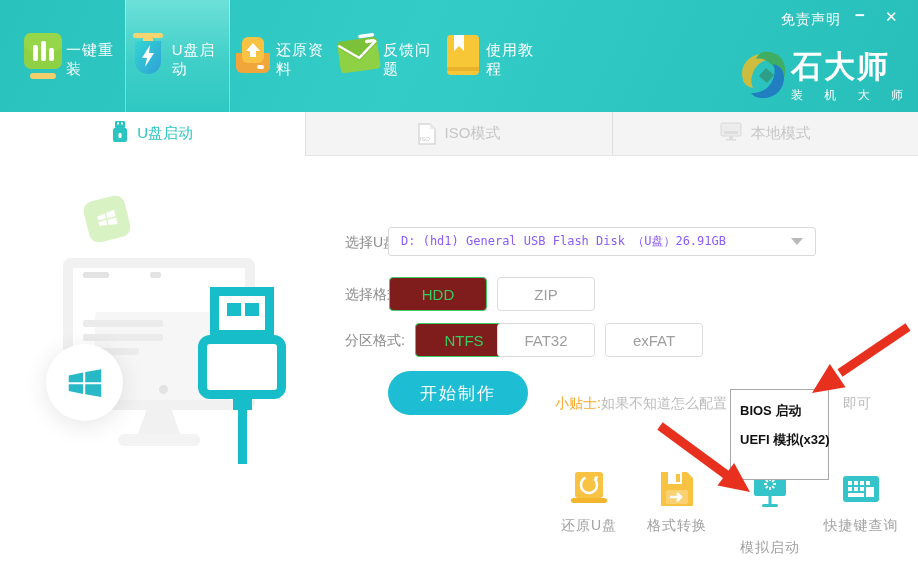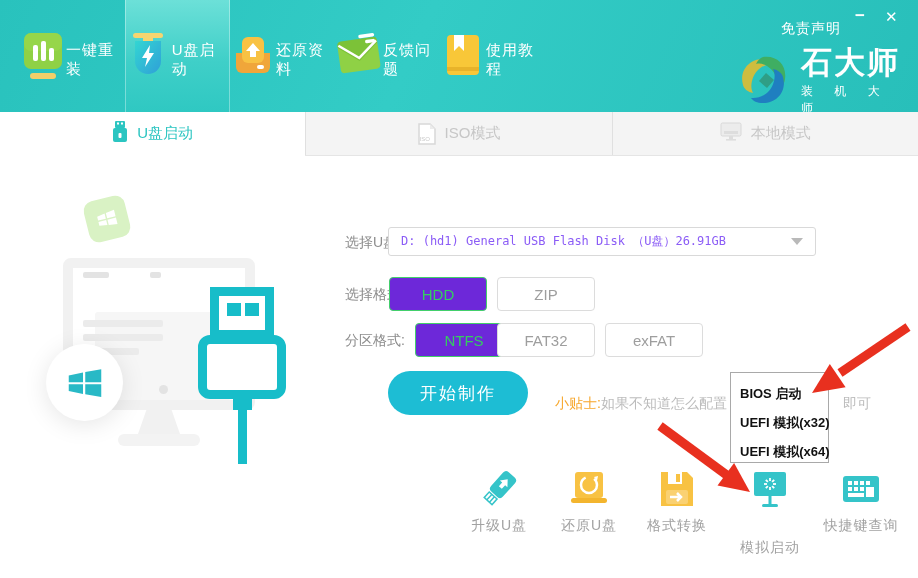--- a/index.html
+++ b/index.html
@@ -10,26 +10,26 @@
   .topbar{position:absolute;left:0;top:0;width:918px;height:112px;
     background:linear-gradient(115deg,#29c2bd 0%,#33ccc6 45%,#28bfba 100%);}
   .nav{position:absolute;left:20px;top:0;height:112px;display:flex;}
   .nav-item{width:105px;height:112px;display:flex;flex-direction:row;align-items:center;justify-content:center;cursor:pointer;position:relative;}
   .nav-item.active{background:linear-gradient(180deg,#6ce0d8 0%,#3fcfc8 55%,#2fc8c2 100%);
     box-shadow:inset 1px 0 0 rgba(255,255,255,.35), inset -1px 0 0 rgba(255,255,255,.35);}
   .nav-icon{width:48px;height:50px;display:flex;align-items:center;justify-content:center;}
   .nav-label{margin-top:8px;color:#fff;font-size:15px;letter-spacing:1px;}
 
   .win-ctrl{position:absolute;top:8px;color:#fff;font-size:15px;cursor:pointer;}
-  .disclaimer{position:absolute;left:781px;top:20px;color:#fff;font-size:14px;letter-spacing:1px;cursor:pointer;}
+  .disclaimer{position:absolute;left:781px;top:11px;color:#fff;font-size:14px;letter-spacing:1px;cursor:pointer;}
   .btn-min{left:855px;top:6px;font-size:17px;font-weight:bold;}
   .btn-close{left:885px;top:8px;font-weight:bold;}
 
   .logo{position:absolute;left:735px;top:46px;display:flex;align-items:center;}
-  .logo-text{margin-left:10px;color:#fff;}
+  .logo-text{color:#fff;}
   .logo-title{font-size:31px;font-weight:bold;letter-spacing:2px;line-height:34px;}
   .logo-sub{font-size:12px;letter-spacing:9px;margin-top:3px;}
 
   
   .tabs{position:absolute;left:0;top:112px;width:918px;height:44px;display:flex;border-bottom:1px solid #e5e5e5;}
   .tab{flex:1;display:flex;align-items:center;justify-content:center;gap:9px;font-size:15px;cursor:pointer;
     background:#f4f4f4;color:#c7c7c7;border-left:1px solid #e0e0e0;}
   .tab.active{background:#fff;color:#2bc5c1;border-left:none;border-bottom:1px solid #fff;margin-bottom:-1px;}
 
   
@@ -58,32 +58,32 @@
 
   
   .f-label{position:absolute;color:#8c8c8c;font-size:14px;}
   .dropdown{position:absolute;left:388px;top:71px;width:428px;height:29px;border:1px solid #d9d9d9;border-radius:3px;
     background:#fff;display:flex;align-items:center;padding:0 12px;cursor:pointer;}
   .dropdown .val{flex:1;font-family:"DejaVu Sans Mono","Liberation Mono",monospace;font-size:12px;color:#8b5cf6;white-space:nowrap;overflow:hidden;}
   .caret{width:0;height:0;border-left:6px solid transparent;border-right:6px solid transparent;border-top:7px solid #b9b9b9;}
 
   .opt-btn{position:absolute;width:98px;height:34px;border:1px solid #dcdcdc;border-radius:4px;background:#fff;
     color:#9e9e9e;font-size:15px;display:flex;align-items:center;justify-content:center;cursor:pointer;}
-  .opt-btn.sel{border-color:#42cf6b;color:#35cd60;background:#6d28d9;}
+  .opt-btn.sel{border-color:#42cf6b;color:#35cd60;background:#7f1d1d;}
 
   .start-btn{position:absolute;left:388px;top:215px;width:140px;height:44px;border-radius:22px;background:#1dbdd4;
     color:#fff;font-size:17px;letter-spacing:2px;display:flex;align-items:center;justify-content:center;cursor:pointer;}
 
   .tip{position:absolute;left:555px;top:239px;font-size:14px;white-space:nowrap;}
   .tip .pre{color:#f7a72c;}
   .tip .txt{color:#bcbcbc;}
   .tip-suffix{position:absolute;left:843px;top:239px;font-size:14px;color:#bcbcbc;}
 
   
-  .popup{position:absolute;left:730px;top:216px;width:99px;height:91px;background:#fff;border:1px solid #a9a9a9;
+  .popup{position:absolute;left:730px;top:233px;width:99px;height:91px;background:#fff;border:1px solid #a9a9a9;
     padding:6px 0 0 9px;z-index:5;}
   .popup-item{height:29px;display:flex;align-items:center;color:#111;font-size:13px;font-weight:bold;cursor:pointer;white-space:nowrap;}
 
   
   .tool{position:absolute;top:312px;width:110px;display:flex;flex-direction:column;align-items:center;cursor:pointer;}
   .tool .t-icon{width:44px;height:42px;display:flex;align-items:center;justify-content:center;}
   .tool .t-label{margin-top:7px;color:#a2a2a2;font-size:14px;letter-spacing:1px;white-space:nowrap;}
 
   .arrows{position:absolute;left:0;top:0;width:918px;height:422px;pointer-events:none;z-index:8;}
 </style>
@@ -273,38 +273,22 @@
     <div class="start-btn">开始制作</div>
 
     <div class="tip">
       <span class="pre">小贴士:</span><span class="txt">如果不知道怎么配置</span>
     </div>
     <div class="tip-suffix">即可</div>
 
     <div class="popup">
       <div class="popup-item">BIOS 启动</div>
       <div class="popup-item">UEFI 模拟(x32)</div>
-      <div class="popup-item">UEFI 模拟(x64)</div>
-    </div>
-
-    <div class="tool" style="left:444px;">
-      <div class="t-icon">
-        <svg width="44" height="42" viewBox="0 0 44 42">
-          <g transform="rotate(42 22 21)">
-            <rect x="14" y="2" width="16" height="26" rx="4" fill="#35c4c9"></rect>
-            <path d="M22 8 l5 6 h-3 v5 h-4 v-5 h-3 z" fill="#fff"></path>
-            <rect x="16" y="29" width="12" height="9" fill="#35c4c9"></rect>
-            <rect x="17.5" y="30.5" width="2" height="6" fill="#fff"></rect>
-            <rect x="21" y="30.5" width="2" height="6" fill="#fff"></rect>
-            <rect x="24.5" y="30.5" width="2" height="6" fill="#fff"></rect>
-          </g>
-        </svg>
-      </div>
-      <div class="t-label">升级U盘</div>
-    </div>
+    </div>
+
 
     <div class="tool" style="left:534px;">
       <div class="t-icon">
         <svg width="44" height="42" viewBox="0 0 44 42">
           <rect x="8" y="4" width="28" height="26" rx="3" fill="#f8c243"></rect>
           <circle cx="22" cy="17" r="8" fill="none" stroke="#fff" stroke-width="2.5" stroke-dasharray="34 9"></circle>
           <path d="M27 9 l4 -1 l-1 5 z" fill="#fff"></path>
           <rect x="4" y="30" width="36" height="5" rx="2.5" fill="#f3b52e"></rect>
         </svg>
       </div>

